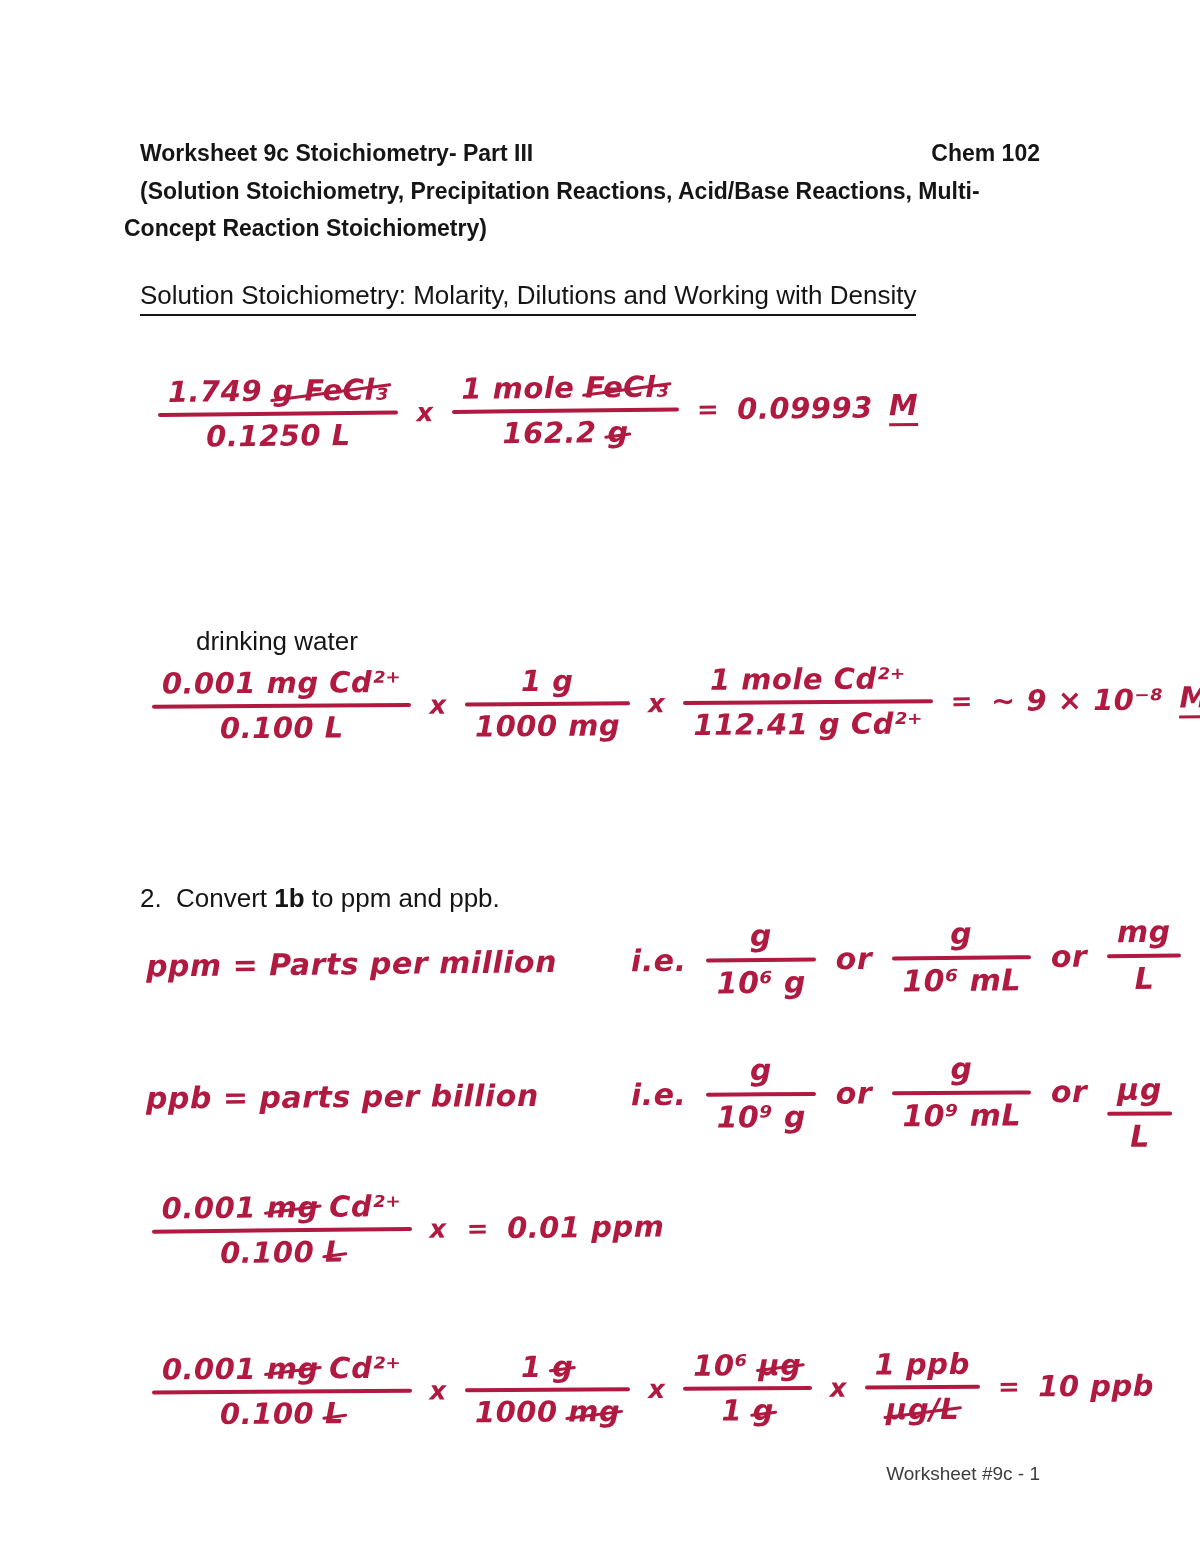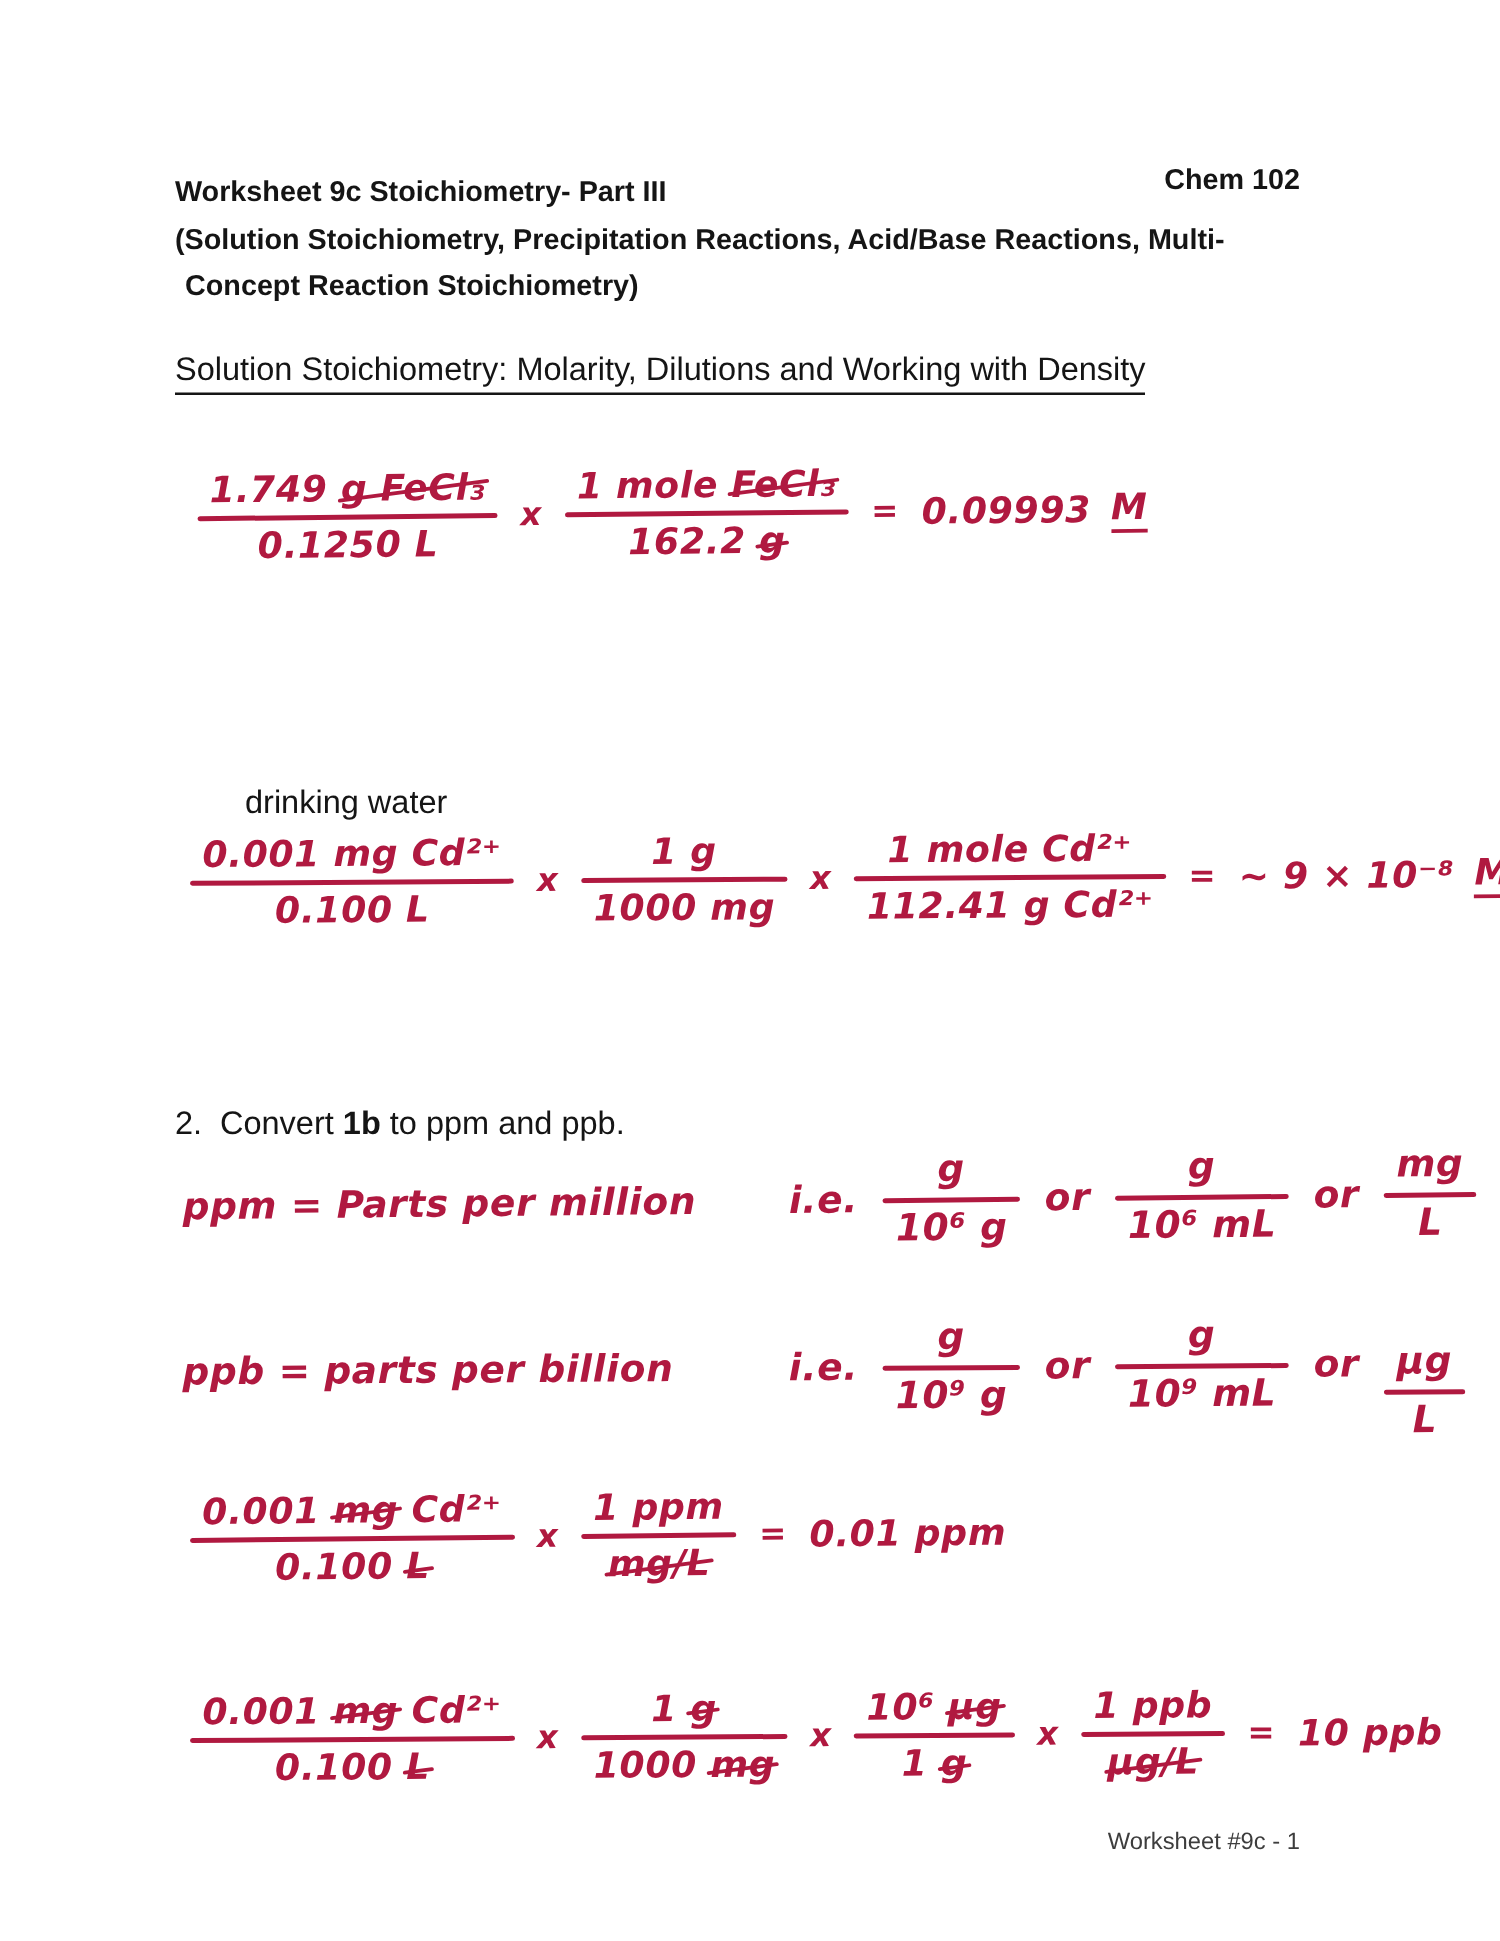--- a/index.html
+++ b/index.html
@@ -55,23 +55,23 @@
   .tilt-a { transform: rotate(-0.6deg); }
   .tilt-b { transform: rotate(-0.4deg); }
   .footer-text { font-size: 19px; color: #3d3d3d; }
 </style>
 </head>
 <body>
 
 <div class="page">
 
   <div class="abs printed bold title-size" style="left:140px; top:139px">Worksheet 9c Stoichiometry- Part III</div>
-  <div class="abs printed bold title-size" style="right:160px; top:129px">Chem 102</div>
+  <div class="abs printed bold title-size" style="right:160px; top:139px">Chem 102</div>
   <div class="abs printed bold title-size" style="left:140px; top:177px">(Solution Stoichiometry, Precipitation Reactions, Acid/Base Reactions, Multi-</div>
-  <div class="abs printed bold title-size" style="left:148px; top:214px">Concept Reaction Stoichiometry)</div>
+  <div class="abs printed bold title-size" style="left:124px; top:214px">Concept Reaction Stoichiometry)</div>
 
   <div class="abs printed" style="left:140px; top:279px">
     <span class="heading-underline">Solution Stoichiometry: Molarity, Dilutions and Working with Density</span>
   </div>
 
 
 
   <div class="abs hw eq tilt-a" style="left:158px; top:370px">
     <div class="frac">
       <div class="num">
@@ -174,27 +174,20 @@
     <div class="frac">
       <div class="num">
         <span>0.001</span>&nbsp;<span class="cancel">mg</span>&nbsp;<span>Cd²⁺</span>
       </div>
       <div class="bar"></div>
       <div class="den">
         <span>0.100</span>&nbsp;<span class="cancel">L</span>
       </div>
     </div>
     <span class="op">x</span>
-    <div class="frac">
-      <div class="num">1 ppm</div>
-      <div class="bar"></div>
-      <div class="den">
-        <span class="cancel">mg/L</span>
-      </div>
-    </div>
     <span class="op">=</span>
     <span>0.01 ppm</span>
   </div>
 
   <div class="abs hw eq tilt-b" style="left:152px; top:1348px">
     <div class="frac">
       <div class="num">
         <span>0.001</span>&nbsp;<span class="cancel">mg</span>&nbsp;<span>Cd²⁺</span>
       </div>
       <div class="bar"></div>

